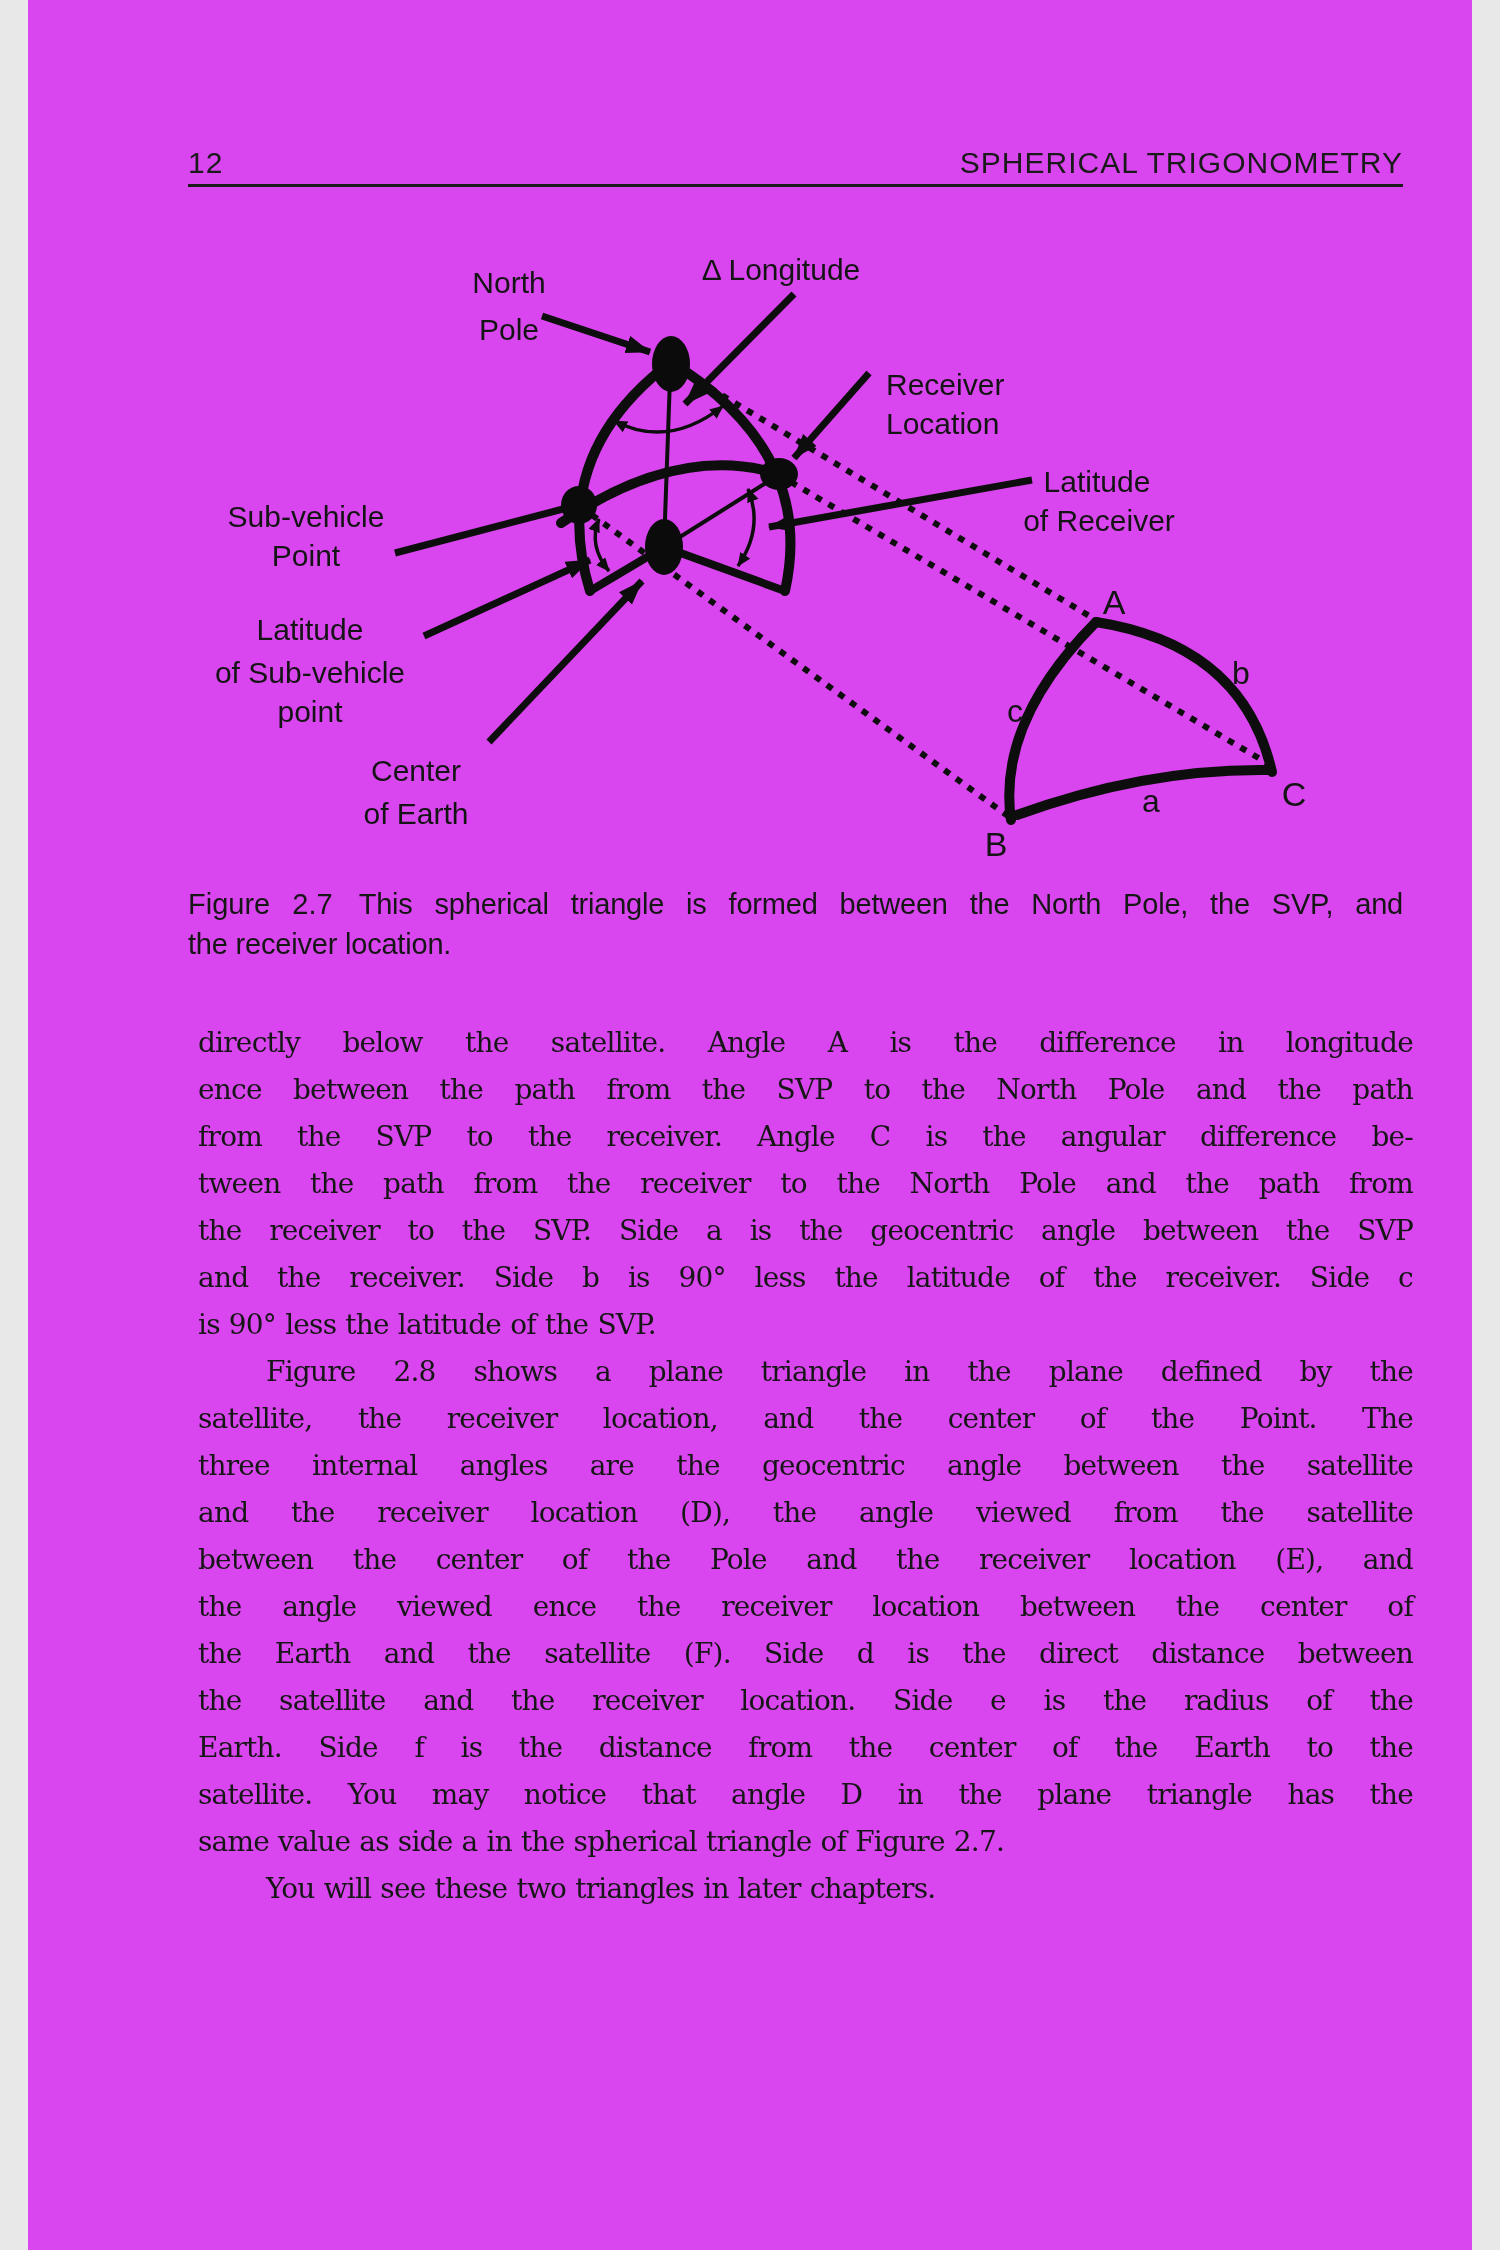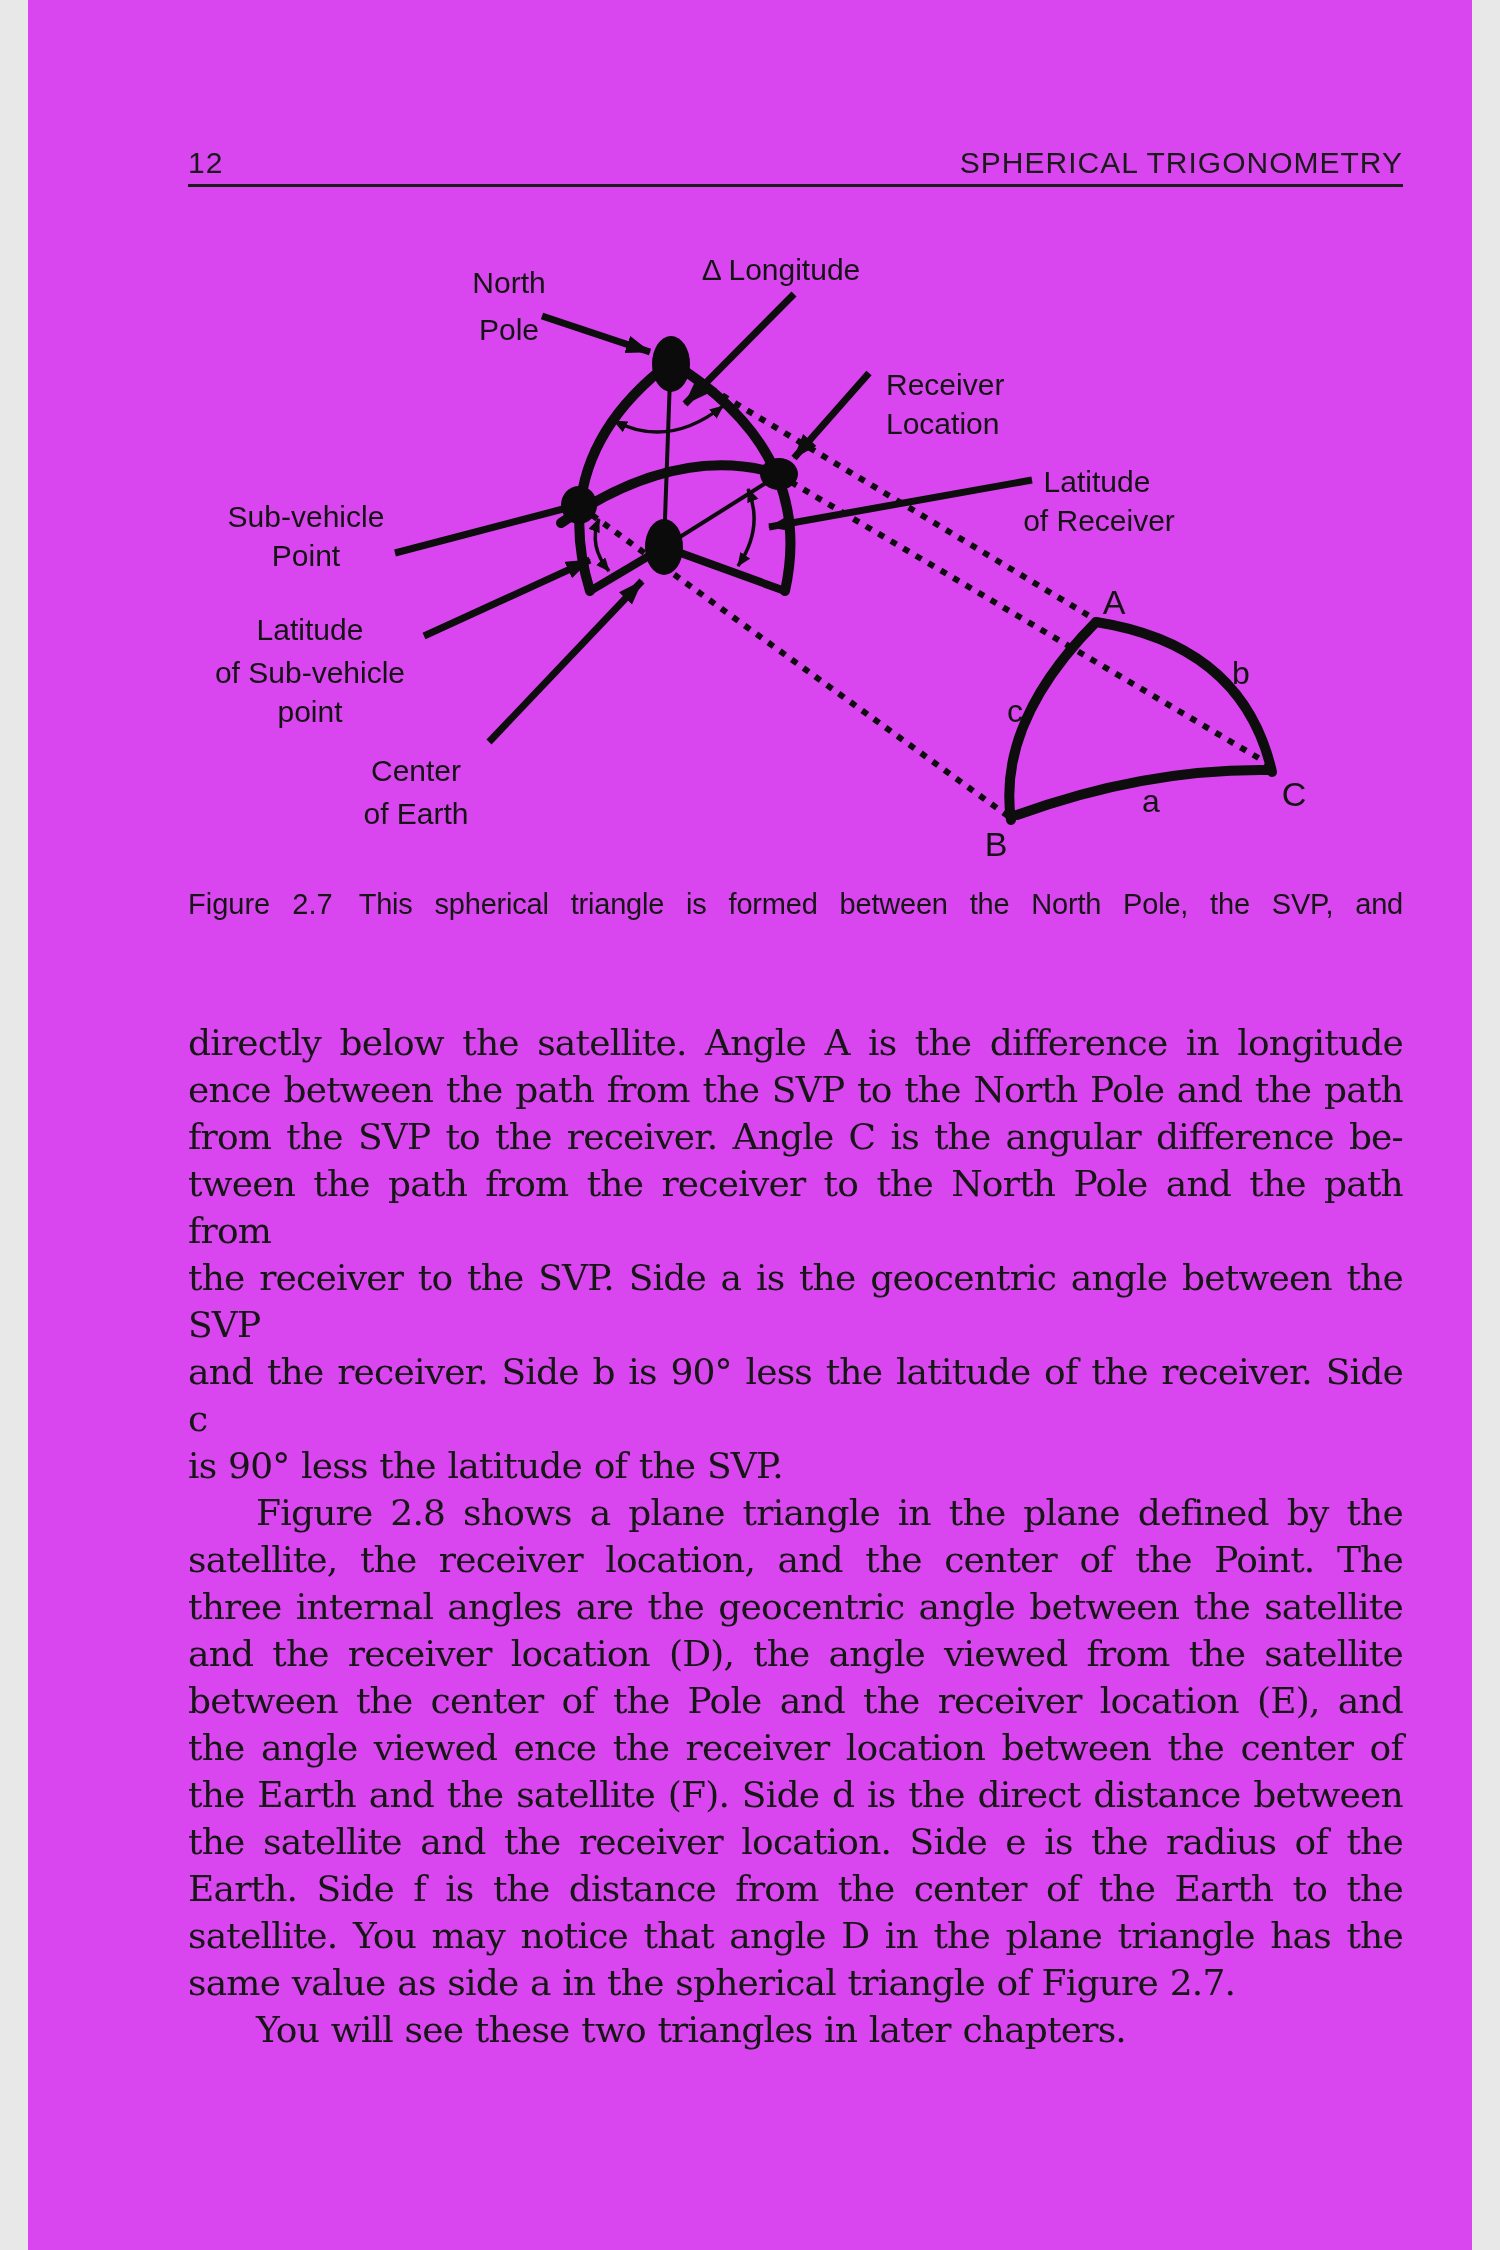--- a/index.html
+++ b/index.html
@@ -36,23 +36,23 @@
   .mid{text-anchor:middle;}
   
   .caption{
     position:absolute;top:884px;left:160px;width:1215px;
     font-size:29px;line-height:40px;color:#161616;letter-spacing:-0.2px;
   }
   .cap-l1{text-align:justify;text-align-last:justify;}
   .cap-tag{font-weight:normal;margin-right:26px;letter-spacing:0;}
   
   .body-text{
-    position:absolute;top:1019px;left:160px;width:1215px;
+    position:absolute;top:1019px;left:170px;width:1215px;
     font-family:"DejaVu Serif","Liberation Serif",serif;
-    font-size:36px;line-height:47px;color:#161616;letter-spacing:-0.8px;
+    font-size:28px;line-height:47px;color:#161616;letter-spacing:-0.8px;
     word-spacing:1px;
   }
   .bline{white-space:normal;}
   .bline.just{text-align:justify;text-align-last:justify;}
   .bline.ind{text-indent:68px;}
 </style>
 </head>
 <body>
 
 <div class="page">
@@ -122,20 +122,21 @@
     <text class="lbl lbl-vertex mid" x="1086" y="614">A</text>
     <text class="lbl lbl-vertex mid" x="968" y="856">B</text>
     <text class="lbl lbl-vertex mid" x="1266" y="806">C</text>
     <text class="lbl lbl-side mid" x="1123" y="812">a</text>
     <text class="lbl lbl-side mid" x="1213" y="684">b</text>
     <text class="lbl lbl-side mid" x="987" y="722">c</text>
   </svg>
 
   <div class="caption">
     <div class="cap-l1"><span class="cap-tag">Figure 2.7</span><span>This spherical triangle is formed between the North Pole, the SVP, and</span></div>
+    <div class="cap-l2">the receiver location.</div>
   </div>
 
   <div class="body-text">
       <div class="bline just">directly below the satellite. Angle A is the difference in longitude</div>
       <div class="bline just">ence between the path from the SVP to the North Pole and the path</div>
       <div class="bline just">from the SVP to the receiver. Angle C is the angular difference be-</div>
       <div class="bline just">tween the path from the receiver to the North Pole and the path from</div>
       <div class="bline just">the receiver to the SVP. Side a is the geocentric angle between the SVP</div>
       <div class="bline just">and the receiver. Side b is 90° less the latitude of the receiver. Side c</div>
       <div class="bline">is 90° less the latitude of the SVP.</div>

